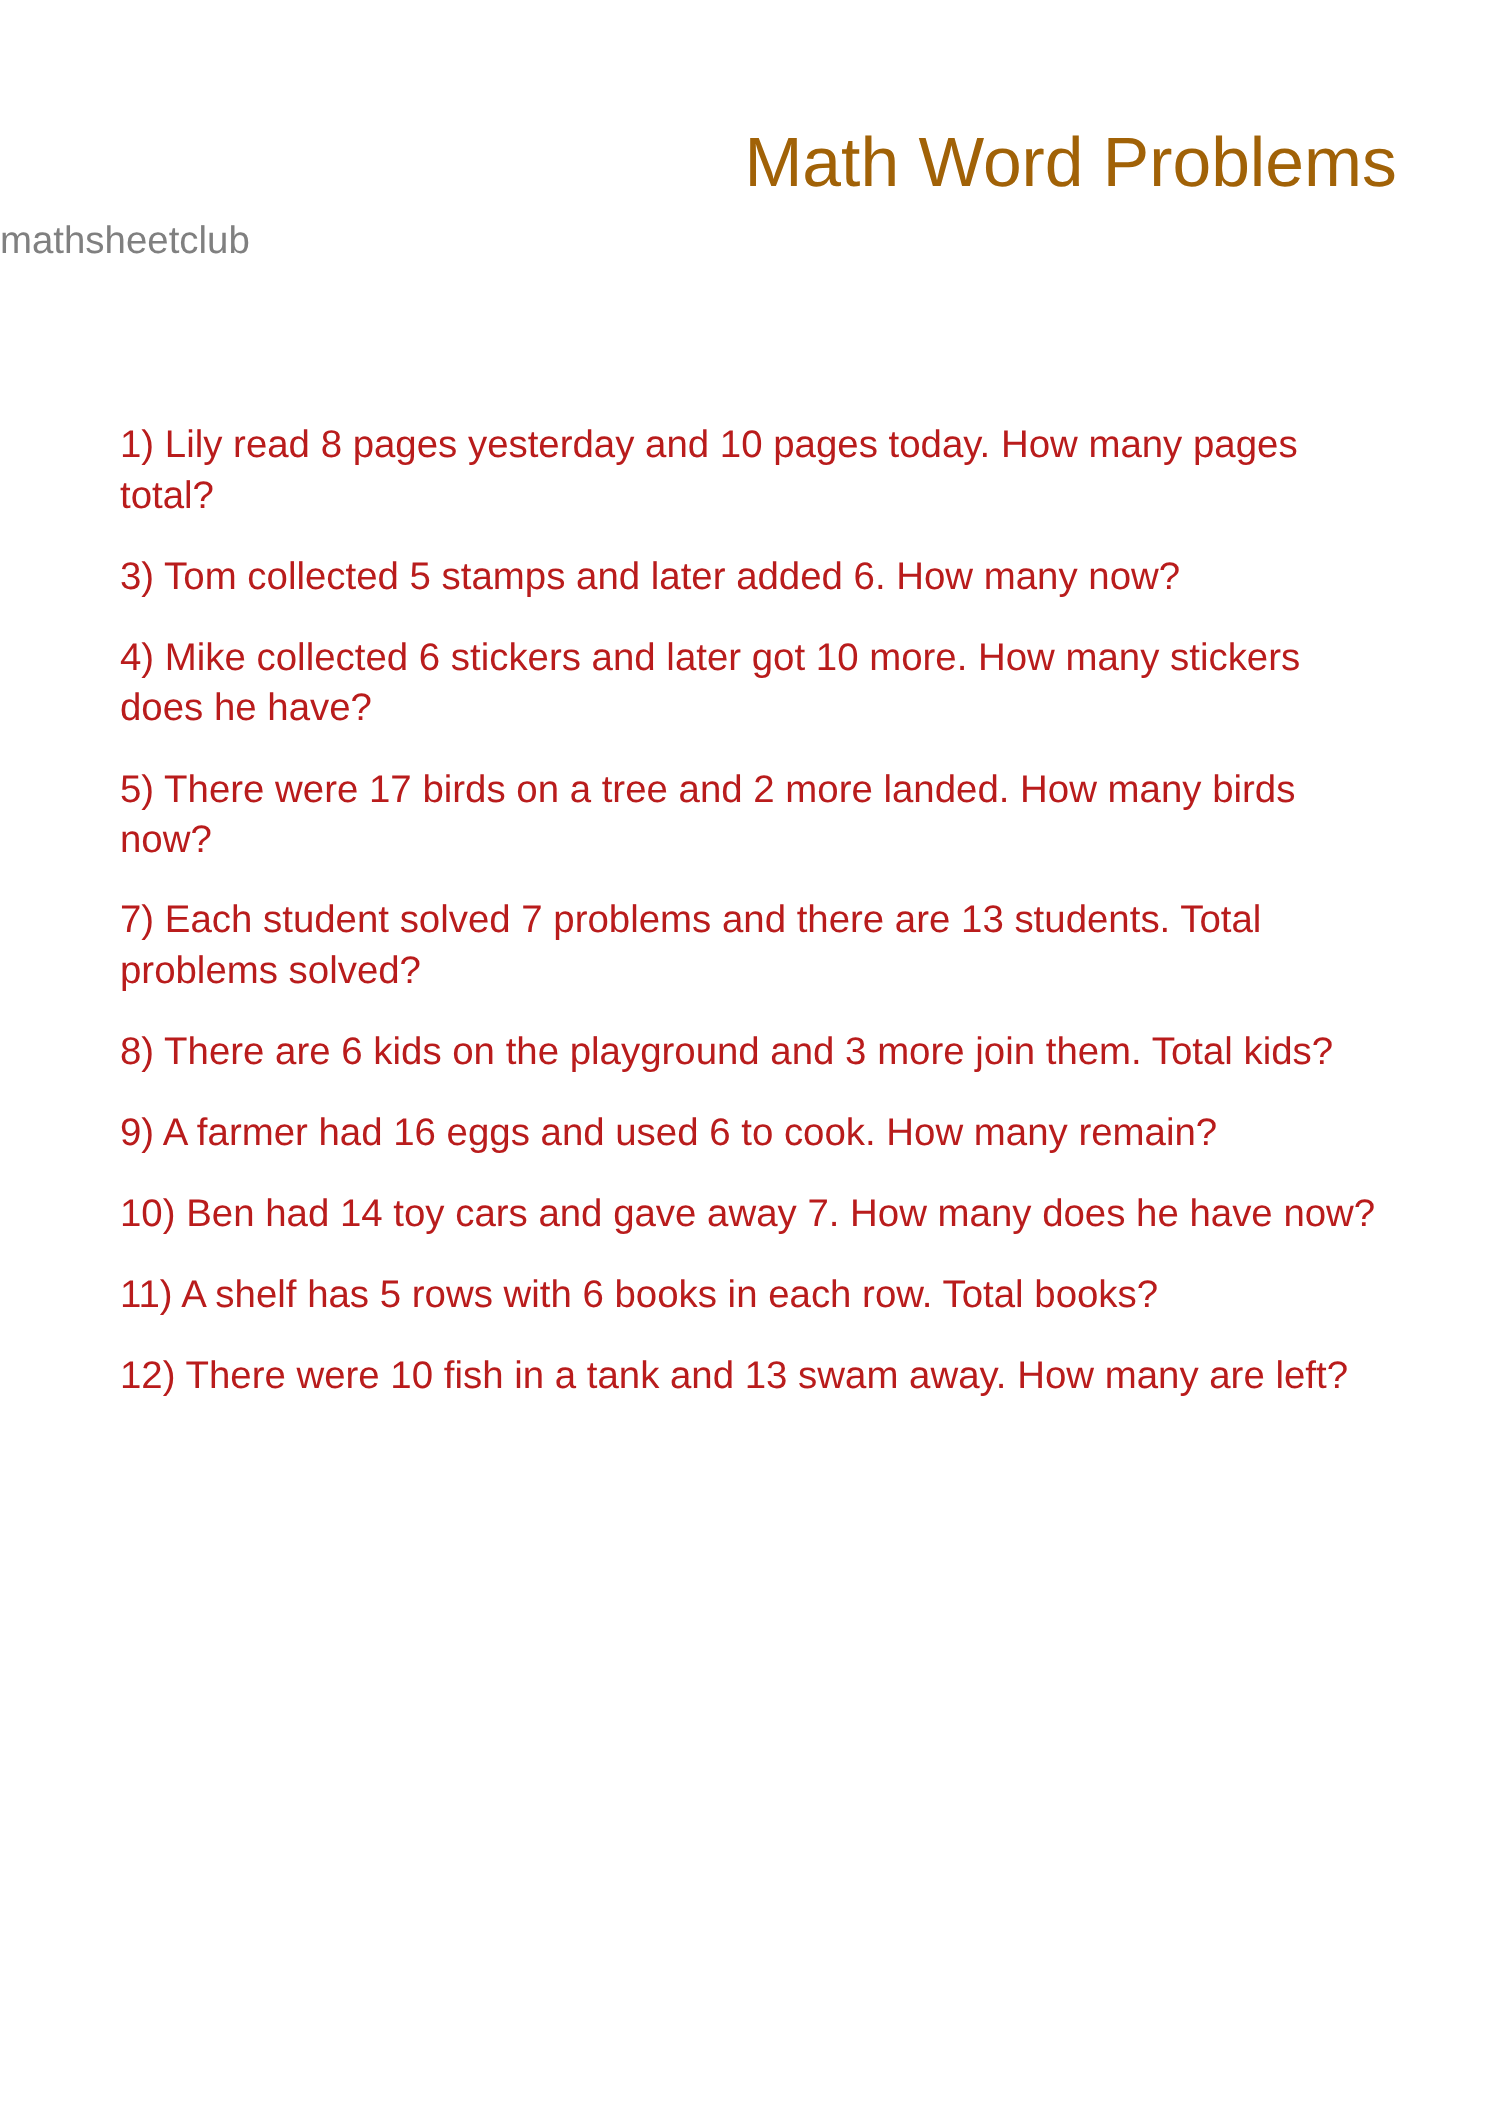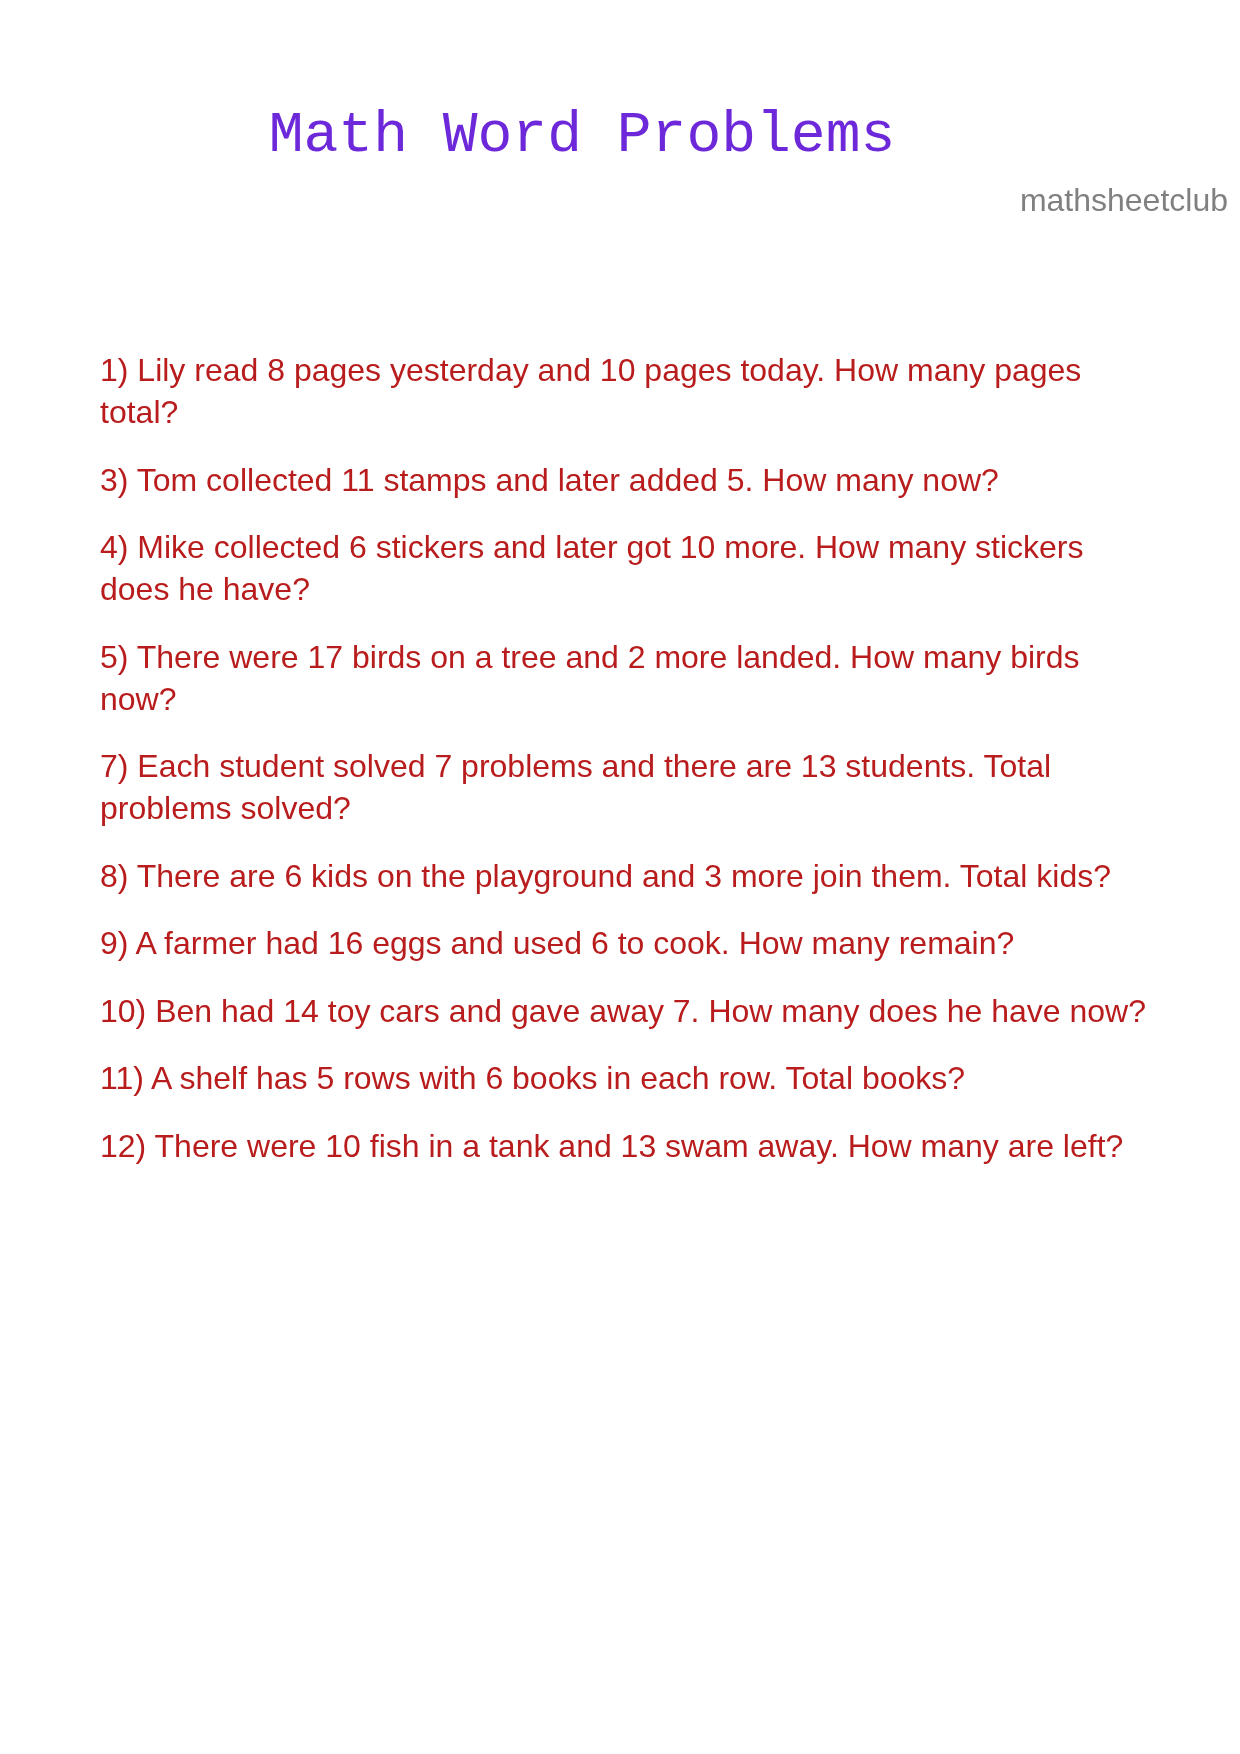--- a/index.html
+++ b/index.html
@@ -13,34 +13,33 @@
       position: relative;
       overflow: hidden;
       font-family: "Liberation Sans", sans-serif;
       color: #000000;
     }
     .page-title {
       position: absolute;
       left: 0;
       top: 98px;
       width: 1164px;
-      text-align: center;
+      text-align: right;
       font-size: 58px;
       line-height: 76px;
       font-weight: normal;
       margin: 0;
-      color: #6d28d9;
-      font-family: Liberation Mono, monospace;
+      color: #a16207;
     }
     .page-subtitle {
       position: absolute;
       left: 0;
       top: 180px;
       width: 1228px;
-      text-align: right;
+      text-align: left;
       font-size: 32px;
       line-height: 40px;
       color: #808080;
       margin: 0;
     }
     .problem-list {
       position: absolute;
       left: 100px;
       top: 349px;
       width: 1060px;
@@ -60,21 +59,21 @@
     }
   </style>
 </head>
 <body>
 
 <h1 class="page-title">Math Word Problems</h1>
 <div class="page-subtitle">mathsheetclub</div>
 
 <ol class="problem-list">
   <li class="problem"><span class="num">1)</span><span>Lily read 8 pages yesterday and 10 pages today. How many pages total?</span></li>
-  <li class="problem"><span class="num">3)</span><span>Tom collected 11 stamps and later added 5. How many now?</span></li>
+  <li class="problem"><span class="num">3)</span><span>Tom collected 5 stamps and later added 6. How many now?</span></li>
   <li class="problem"><span class="num">4)</span><span>Mike collected 6 stickers and later got 10 more. How many stickers does he have?</span></li>
   <li class="problem"><span class="num">5)</span><span>There were 17 birds on a tree and 2 more landed. How many birds now?</span></li>
   <li class="problem"><span class="num">7)</span><span>Each student solved 7 problems and there are 13 students. Total problems solved?</span></li>
   <li class="problem"><span class="num">8)</span><span>There are 6 kids on the playground and 3 more join them. Total kids?</span></li>
   <li class="problem"><span class="num">9)</span><span>A farmer had 16 eggs and used 6 to cook. How many remain?</span></li>
   <li class="problem"><span class="num">10)</span><span>Ben had 14 toy cars and gave away 7. How many does he have now?</span></li>
   <li class="problem"><span class="num">11)</span><span>A shelf has 5 rows with 6 books in each row. Total books?</span></li>
   <li class="problem"><span class="num">12)</span><span>There were 10 fish in a tank and 13 swam away. How many are left?</span></li>
 </ol>
 

